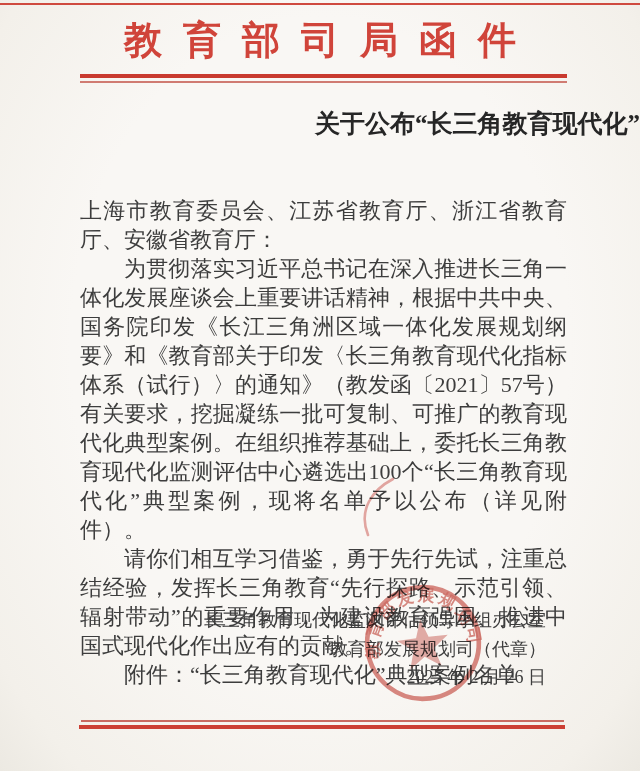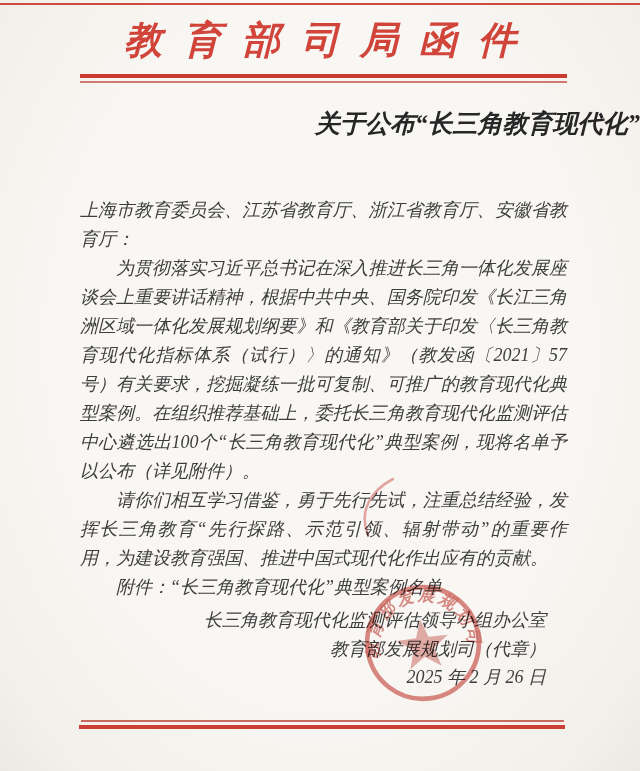--- a/index.html
+++ b/index.html
@@ -10,21 +10,20 @@
   }
   .page {
     position: relative;
     width: 640px;
     height: 771px;
     margin: 0 auto;
     background:
       radial-gradient(ellipse at 50% 45%, #f9f7f4 55%, #f3f0ea 88%, #ecE9e2 100%);
     overflow: hidden;
     color: #3d3d3d;
-    font-style: italic;
   }
   
   .top-line {
     position: absolute; top: 3px; left: 0; width: 100%; height: 2px;
     background: #cf4a3f;
   }
   .head-rule-thick {
     position: absolute; top: 74px; left: 80px; width: 487px; height: 4px;
     background: #c93a2f;
   }
@@ -57,21 +56,21 @@
     position: absolute; top: 107px; left: 0; width: 100%;
     text-align: right;
     font-size: 25px;
     font-weight: bold;
     color: #262626;
     line-height: 33px;
   }
   
   .body-text {
     position: absolute; top: 196px; left: 80px; width: 487px;
-    font-size: 18px;
+    font-size: 22px;
     line-height: 29px;
     color: #3d3d3d;
     text-align: justify;
   }
   .body-text p { margin: 0; }
   .body-text p.indent { text-indent: 2em; }
   
   .signature {
     position: absolute; top: 606px; right: 94px;
     text-align: right;

